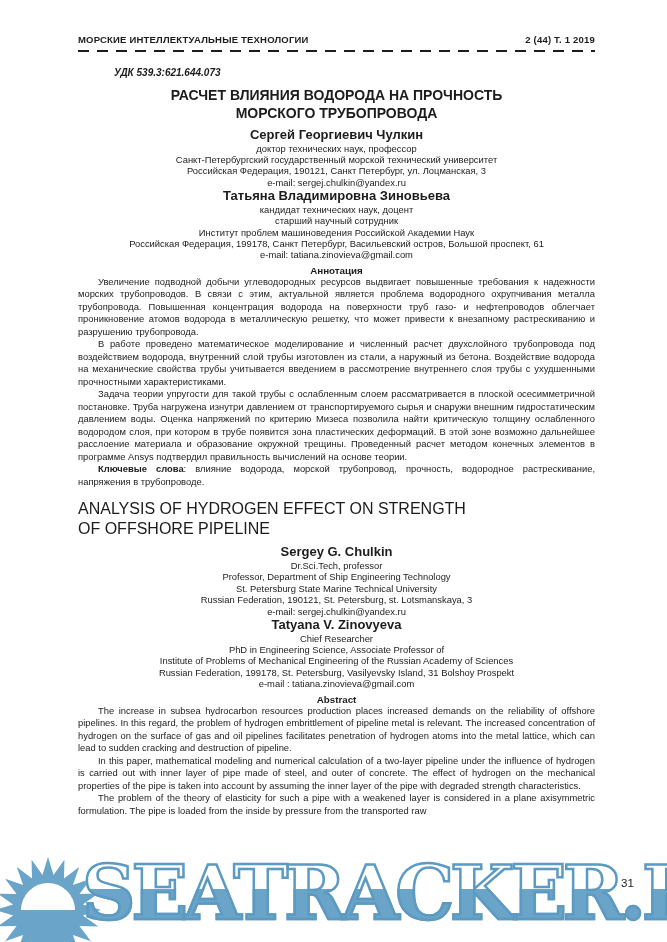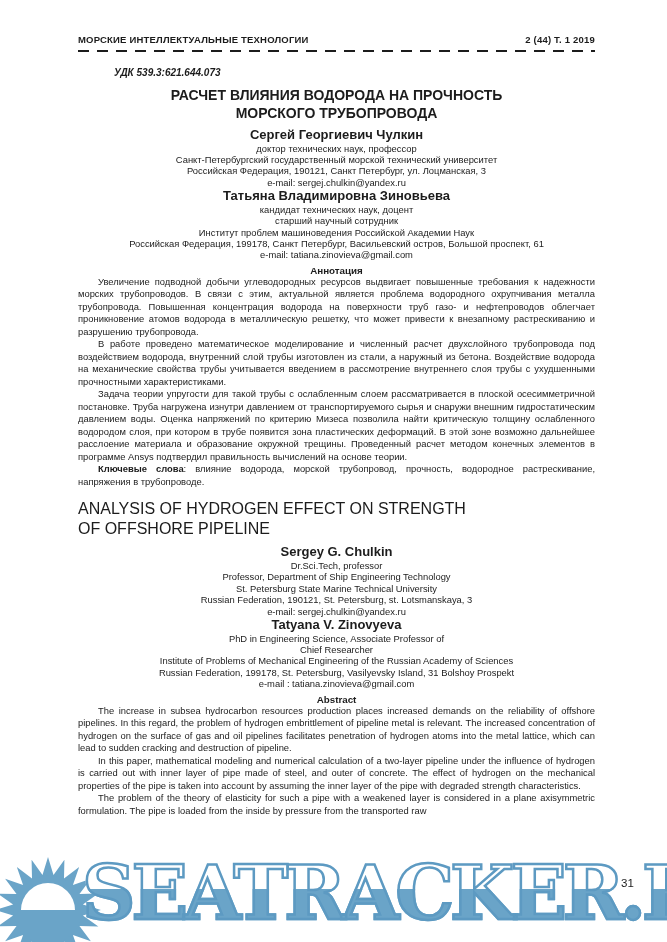--- a/index.html
+++ b/index.html
@@ -101,22 +101,22 @@
       </div>
 
     <div class="authors">
         <div class="bold">Sergey G. Chulkin</div>
         <div>Dr.Sci.Tech, professor</div>
         <div>Professor, Department of Ship Engineering Technology</div>
         <div>St. Petersburg State Marine Technical University</div>
         <div>Russian Federation, 190121, St. Petersburg, st. Lotsmanskaya, 3</div>
         <div>e-mail: sergej.chulkin@yandex.ru</div>
         <div class="bold">Tatyana V. Zinovyeva</div>
+        <div>Chief Researcher</div>
         <div>PhD in Engineering Science, Associate Professor of</div>
-        <div>Chief Researcher</div>
         <div>Institute of Problems of Mechanical Engineering of the Russian Academy of Sciences</div>
         <div>Russian Federation, 199178, St. Petersburg, Vasilyevsky Island, 31 Bolshoy Prospekt</div>
         <div>e-mail : tatiana.zinovieva@gmail.com</div>
       </div>
 
     <div class="abs-head">Abstract</div>
 
     <div class="abs">
         <p>The increase in subsea hydrocarbon resources production places increased demands on the reliability of offshore pipelines. In this regard, the problem of hydrogen embrittlement of pipeline metal is relevant. The increased concentration of hydrogen on the surface of gas and oil pipelines facilitates penetration of hydrogen atoms into the metal lattice, which can lead to sudden cracking and destruction of pipeline.</p>
         <p>In this paper, mathematical modeling and numerical calculation of a two-layer pipeline under the influence of hydrogen is carried out with inner layer of pipe made of steel, and outer of concrete. The effect of hydrogen on the mechanical properties of the pipe is taken into account by assuming the inner layer of the pipe with degraded strength characteristics.</p>

